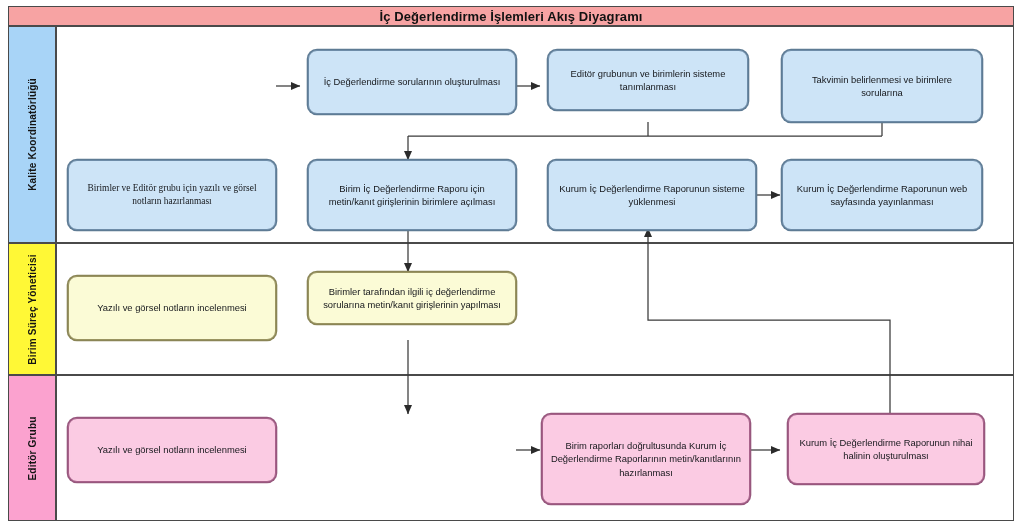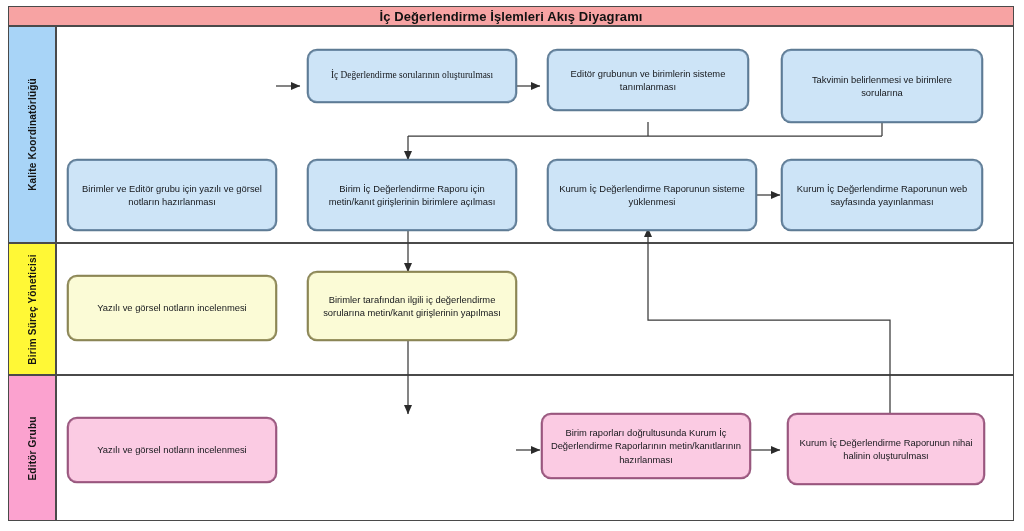--- a/index.html
+++ b/index.html
@@ -148,53 +148,53 @@
       <path d="M408,340 L408,414" marker-end="url(#ah)"></path>
 
       <path d="M516,450 L540,450" marker-end="url(#ah)"></path>
 
       <path d="M750,450 L780,450" marker-end="url(#ah)"></path>
 
       <path d="M890,414 L890,320 L648,320 L648,228" marker-end="url(#ah)"></path>
     </g>
   </svg>
 
-  <div class="node blue" style="left:308px;top:50px;width:208px;height:52px;font-family:Liberation Serif, serif;">
+  <div class="node blue" style="left:308px;top:50px;width:208px;height:64px;">
     <span class="lbl">İç Değerlendirme sorularının oluşturulması</span>
   </div>
   <div class="node blue" style="left:548px;top:50px;width:200px;height:60px;">
     <span class="lbl">Editör grubunun ve birimlerin sisteme tanımlanması</span>
   </div>
   <div class="node blue" style="left:782px;top:50px;width:200px;height:72px;">
     <span class="lbl">Takvimin belirlenmesi ve birimlere sorularına</span>
   </div>
 
-  <div class="node blue" style="left:68px;top:160px;width:208px;height:70px;">
+  <div class="node blue" style="left:68px;top:160px;width:208px;height:70px;font-family:Liberation Serif, serif;">
     <span class="lbl">Birimler ve Editör grubu için yazılı ve görsel notların hazırlanması</span>
   </div>
   <div class="node blue" style="left:308px;top:160px;width:208px;height:70px;">
     <span class="lbl">Birim İç Değerlendirme Raporu için metin/kanıt girişlerinin birimlere açılması</span>
   </div>
-  <div class="node blue" style="left:548px;top:160px;width:208px;height:70px;">
+  <div class="node blue" style="left:548px;top:160px;width:208px;height:70px;border-radius:8px;">
     <span class="lbl">Kurum İç Değerlendirme Raporunun sisteme yüklenmesi</span>
   </div>
   <div class="node blue" style="left:782px;top:160px;width:200px;height:70px;">
     <span class="lbl">Kurum İç Değerlendirme Raporunun web sayfasında yayınlanması</span>
   </div>
 
   <div class="node yellow" style="left:68px;top:276px;width:208px;height:64px;">
     <span class="lbl">Yazılı ve görsel notların incelenmesi</span>
   </div>
-  <div class="node yellow" style="left:308px;top:272px;width:208px;height:68px;">
+  <div class="node yellow" style="left:308px;top:272px;width:208px;height:52px;">
     <span class="lbl">Birimler tarafından ilgili iç değerlendirme sorularına metin/kanıt girişlerinin yapılması</span>
   </div>
 
   <div class="node pink" style="left:68px;top:418px;width:208px;height:64px;">
     <span class="lbl">Yazılı ve görsel notların incelenmesi</span>
   </div>
-  <div class="node pink" style="left:542px;top:414px;width:208px;height:64px;">
+  <div class="node pink" style="left:542px;top:414px;width:208px;height:90px;">
     <span class="lbl">Birim raporları doğrultusunda Kurum İç Değerlendirme Raporlarının metin/kanıtlarının hazırlanması</span>
   </div>
   <div class="node pink" style="left:788px;top:414px;width:196px;height:70px;">
     <span class="lbl">Kurum İç Değerlendirme Raporunun nihai halinin oluşturulması</span>
   </div>
 
 </div>
 
 </body></html>

